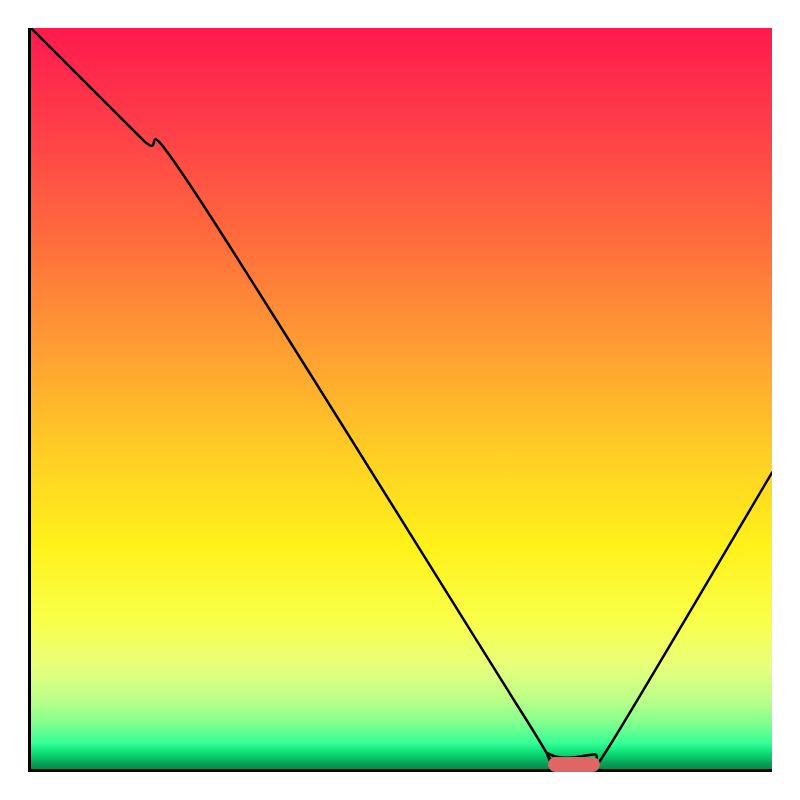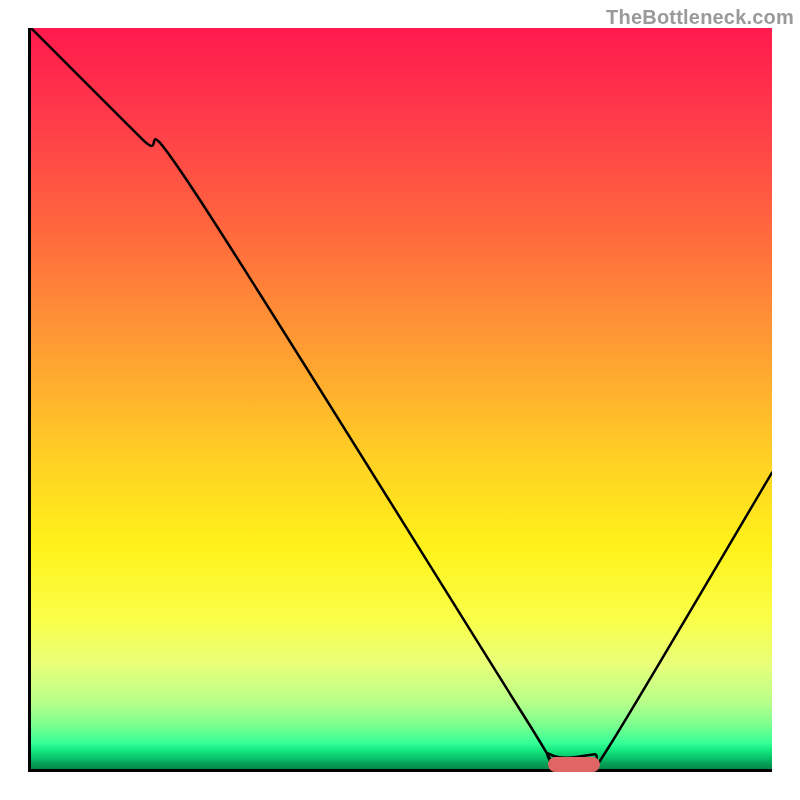--- a/index.html
+++ b/index.html
@@ -67,21 +67,20 @@
     font-size: 20px;
     font-weight: 600;
     letter-spacing: 0.2px;
     user-select: none;
   }
 </style>
 </head>
 <body>
 
 <div class="chart-wrap">
-  <div class="watermark">TheBottleneck.com</div>
 
   <div class="plot-area">
     <svg class="curve" viewBox="0 0 744 744" preserveAspectRatio="none">
       <path d="M 0 0 C 18.599999999999998 18.600000000000005, 84.32 84.32000000000004, 111.6 111.60000000000002 C 138.88 138.88000000000002, 100.44 68.19999999999995, 163.68 163.67999999999995 C 226.92000000000002 259.15999999999997, 431.52000000000004 590.24, 491.04 684.48 C 550.5600000000001 778.72, 508.4 721.6800000000001, 520.8 729.12 C 533.1999999999999 736.56, 555.52 730.36, 565.44 729.12 C 575.3600000000001 727.88, 550.5600000000001 768.8, 580.32 721.68 C 610.08 674.56, 716.72 492.28, 744 446.4" fill="none" stroke="#000" stroke-width="2.5" stroke-linejoin="round" stroke-linecap="round"></path>
     </svg>
     <div class="marker" style="left: 517.08px; width: 52.08px; height: 14.88px; top: 729.12px; background: rgb(224, 102, 102); border-radius: 7.44px;"></div>
   </div>
 </div>
 
 </body></html>

